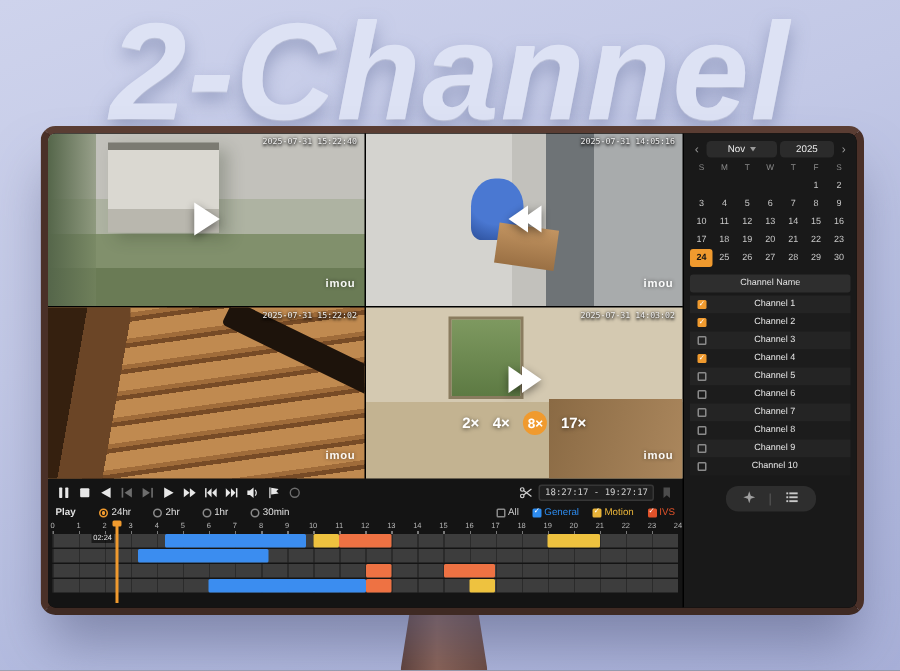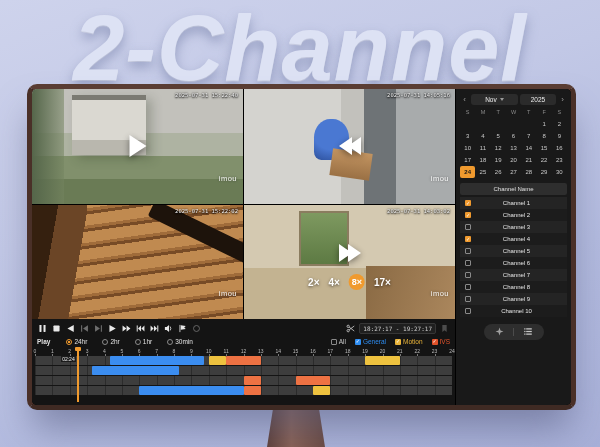--- a/index.html
+++ b/index.html
@@ -29,21 +29,21 @@
 .cam2::before{left:33%;top:26%;width:17%;height:36%;background:radial-gradient(circle at 50% 30%,#4a78d2 0 55%,#2c4f9a);border-radius:45% 45% 20% 20%}
 .cam2::after{left:41%;top:54%;width:19%;height:24%;background:linear-gradient(#c29461,#9a7044);transform:rotate(8deg)}
 .cam3{background:repeating-linear-gradient(172deg,#c08a50 0 11px,#a06c3a 11px 14px,#774b26 14px 17px)}
 .cam3::before{left:0;top:0;width:26%;height:100%;background:linear-gradient(100deg,#35200f 0 35%,#6b4526 35% 75%,transparent 75%)}
 .cam3::after{right:-6%;top:16%;width:52%;height:16%;background:#1d130b;transform:rotate(26deg);border-radius:3px}
 .cam4{background:linear-gradient(to bottom,#d4c9b1 0 55%,#c3b391 55%)}
 .cam4::before{left:26%;top:6%;width:22%;height:44%;background:linear-gradient(#7e9960,#5d7a43);border:2px solid #8a7c5f}
 .cam4::after{right:0;bottom:0;width:42%;height:46%;background:linear-gradient(105deg,#8a6a44,#ab875d)}
 .ts{position:absolute;top:3px;right:5px;font-family:"DejaVu Sans Mono",monospace;
   font-size:5.5px;color:#f0f0f0;text-shadow:0 0 2px #000,0 1px 2px #000;z-index:3}
-.imou{position:absolute;bottom:21px;right:6px;font-size:7.5px;font-weight:normal;color:#fff;
+.imou{position:absolute;bottom:11px;right:6px;font-size:7.5px;font-weight:bold;color:#fff;
   letter-spacing:.5px;opacity:.95;text-shadow:0 0 3px rgba(0,0,0,.55);z-index:3}
 .ov{position:absolute;left:50%;top:50%;transform:translate(-50%,-50%);display:flex;align-items:center;
   filter:drop-shadow(0 2px 3px rgba(0,0,0,.45));z-index:3}
 .tri-r{width:0;height:0;border-left:13px solid #fff;border-top:9px solid transparent;border-bottom:9px solid transparent}
 .tri-l{width:0;height:0;border-right:13px solid #fff;border-top:9px solid transparent;border-bottom:9px solid transparent}
 .ov .tri-r+.tri-r{margin-left:-4px}
 .ov .tri-l+.tri-l{margin-left:-4px}
 .ov-play .tri-r{border-left-width:17px;border-top-width:11px;border-bottom-width:11px}
 .cam4 .ov{top:42%}
 .speed-row{position:absolute;left:50%;top:68%;transform:translate(-50%,-50%);display:flex;

